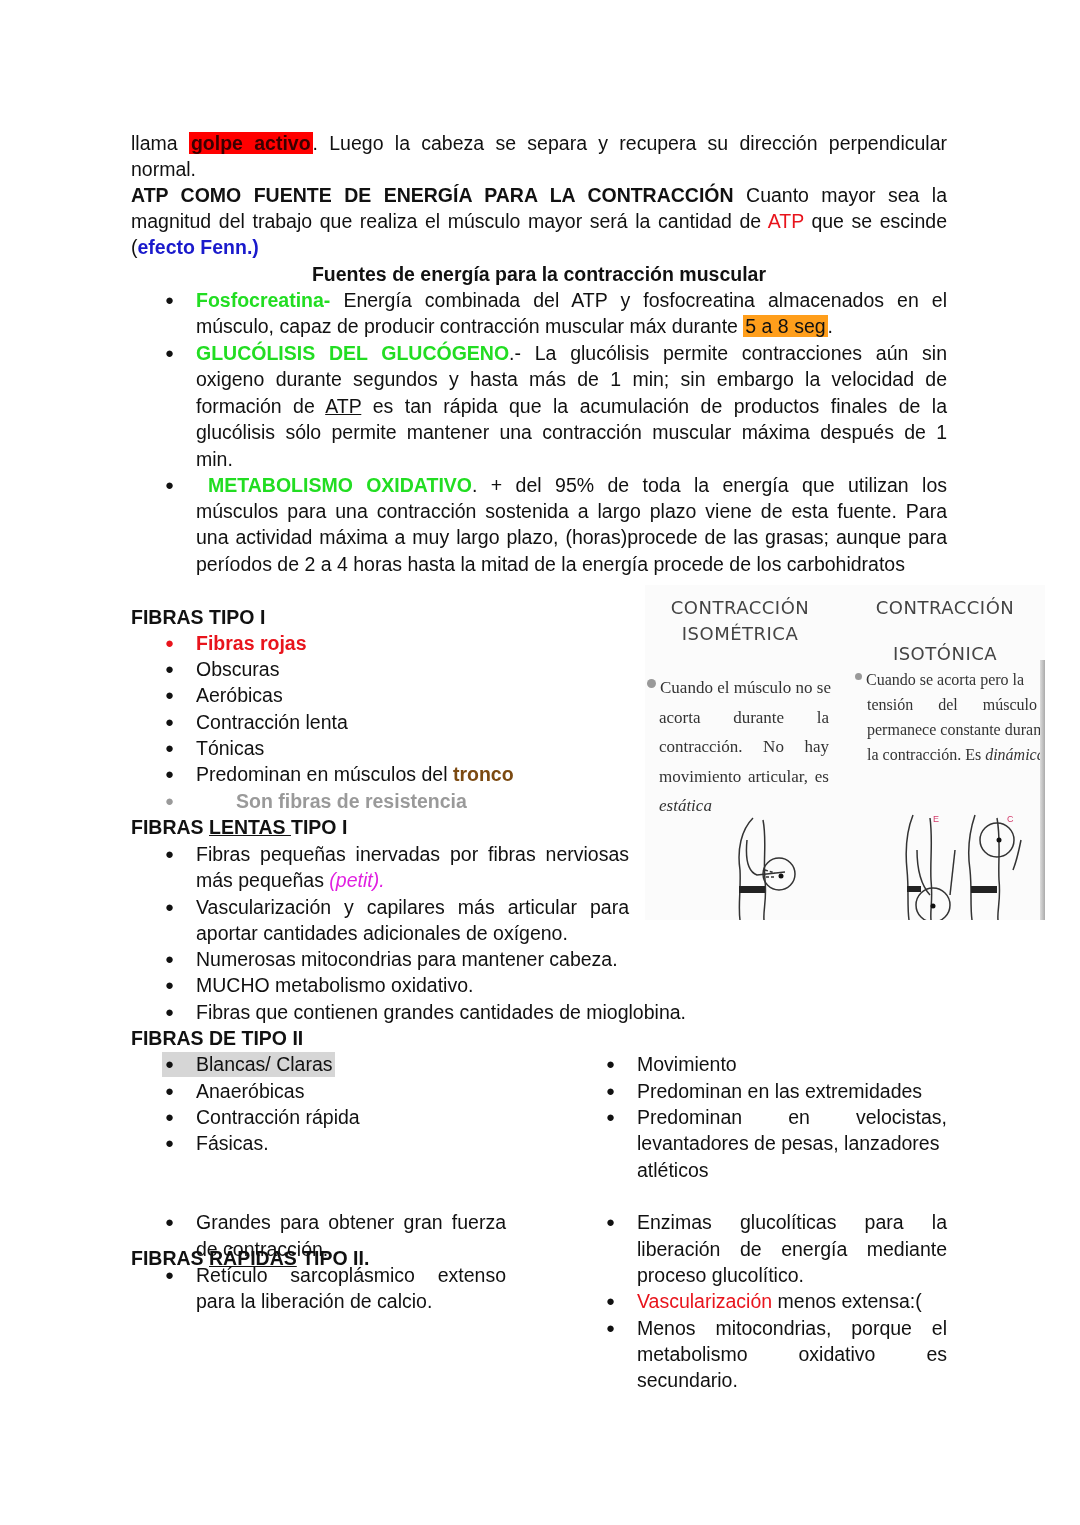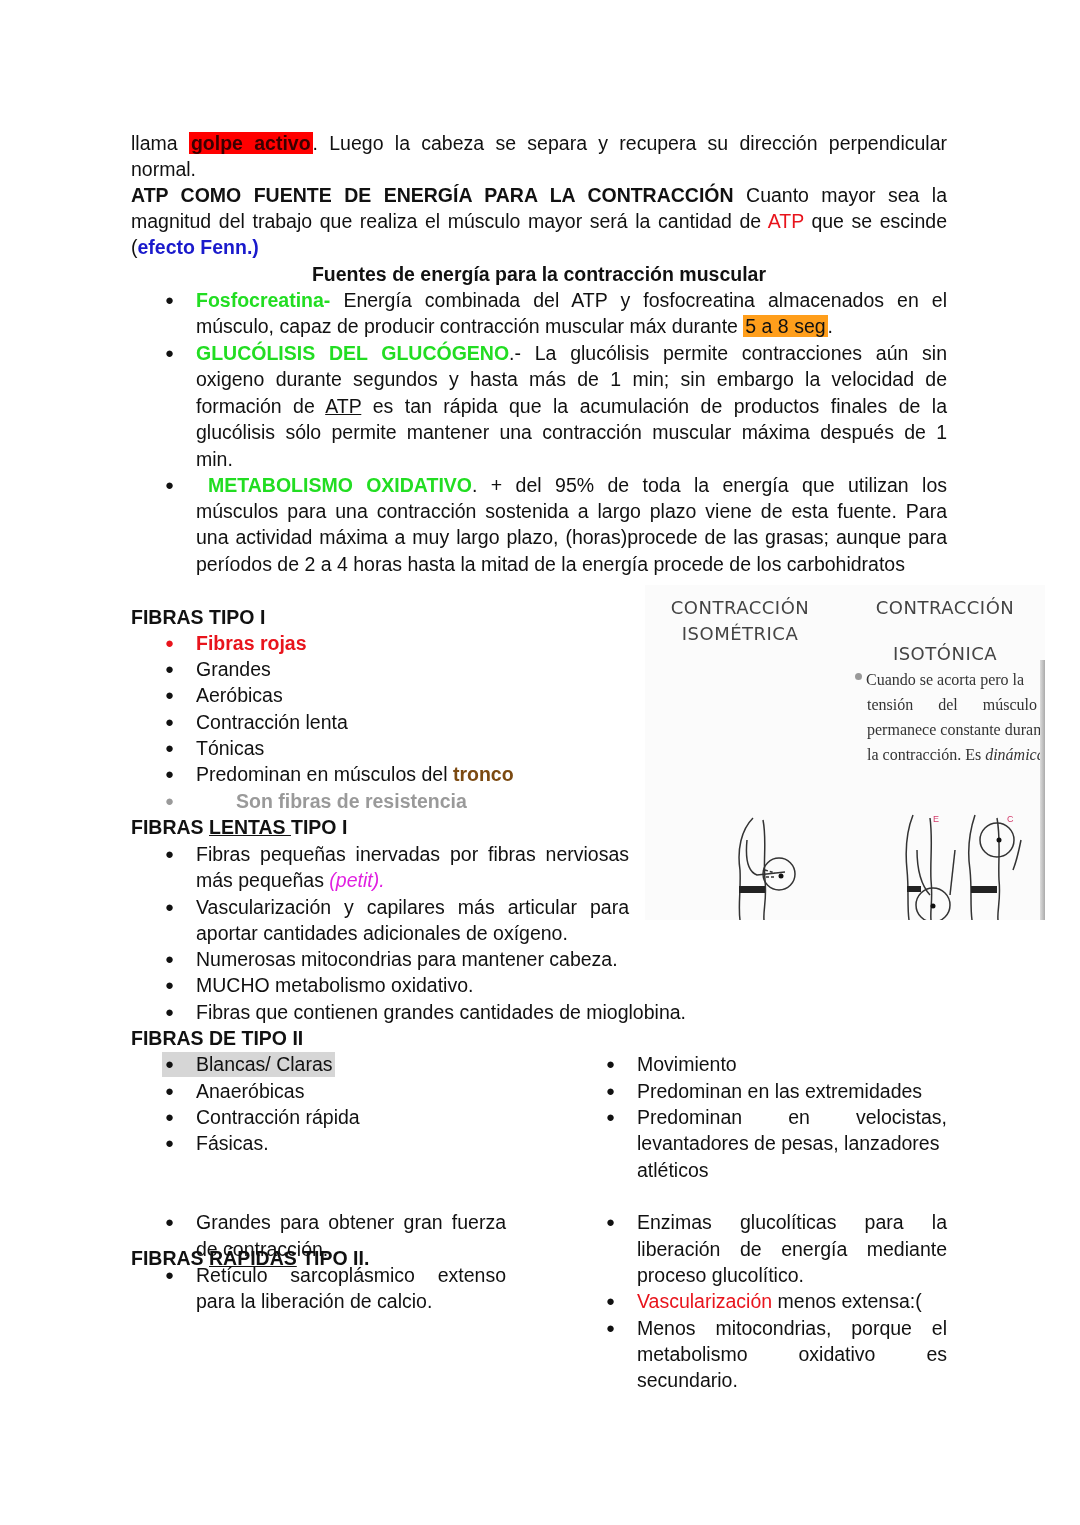--- a/index.html
+++ b/index.html
@@ -53,21 +53,21 @@
 <div class="abs" style="left:165px;top:472px;font-size:15px;line-height:26px;">●</div>
 <div class="line just" style="left:208px;top:472px;width:739px;"><span class="green">METABOLISMO OXIDATIVO</span><span>. + del 95% de toda la energía que utilizan los</span></div>
 <div class="line just" style="left:196px;top:498px;width:751px;">músculos para una contracción sostenida a largo plazo viene de esta fuente. Para</div>
 <div class="line just" style="left:196px;top:524px;width:751px;">una actividad máxima a muy largo plazo, (horas)procede de las grasas; aunque para</div>
 <div class="line" style="left:196px;top:551px;">períodos de 2 a 4 horas hasta la mitad de la energía procede de los carbohidratos</div>
 
 <div class="line b" style="top:604px;">FIBRAS TIPO I</div>
 <div class="abs" style="left:165px;top:630px;font-size:15px;line-height:26px;color:#e8141c;">●</div>
 <div class="line b" style="left:196px;top:630px;color:#e8141c;">Fibras rojas</div>
 <div class="abs" style="left:165px;top:656px;font-size:15px;line-height:26px;">●</div>
-<div class="line" style="left:196px;top:656px;">Grandes</div>
+<div class="line" style="left:196px;top:656px;">Obscuras</div>
 <div class="abs" style="left:165px;top:682px;font-size:15px;line-height:26px;">●</div>
 <div class="line" style="left:196px;top:682px;">Aeróbicas</div>
 <div class="abs" style="left:165px;top:709px;font-size:15px;line-height:26px;">●</div>
 <div class="line" style="left:196px;top:709px;">Contracción lenta</div>
 <div class="abs" style="left:165px;top:735px;font-size:15px;line-height:26px;">●</div>
 <div class="line" style="left:196px;top:735px;">Tónicas</div>
 <div class="abs" style="left:165px;top:761px;font-size:15px;line-height:26px;">●</div>
 <div class="line" style="left:196px;top:761px;"><span>Predominan en músculos del </span><span class="brown">tronco</span></div>
 <div class="abs" style="left:165px;top:788px;font-size:15px;line-height:26px;color:#9a9a9a;">●</div>
 <div class="line grey" style="left:196px;top:788px;">Son fibras de resistencia</div>
@@ -89,20 +89,27 @@
 <div class="img-panel">
   <div class="col-title" style="left:20px;top:10px;width:150px;">
     <div>CONTRACCIÓN</div>
     <div>ISOMÉTRICA</div>
   </div>
   <div class="col-title" style="left:225px;top:10px;width:150px;">
     <div>CONTRACCIÓN</div>
     <div style="margin-top:20px;">ISOTÓNICA</div>
   </div>
 
+  <div class="serif" style="left:2px;top:88px;width:182px;font-size:17px;line-height:29.5px;">
+    <div style="white-space:nowrap;"><span class="dot"></span><span>Cuando el músculo no se</span></div>
+    <div style="padding-left:12px;text-align:justify;text-align-last:justify;">acorta durante la</div>
+    <div style="padding-left:12px;text-align:justify;text-align-last:justify;">contracción. No hay</div>
+    <div style="padding-left:12px;text-align:justify;text-align-last:justify;">movimiento articular, es</div>
+    <div style="padding-left:12px;font-style:italic;">estática</div>
+  </div>
 
   <div class="serif" style="left:210px;top:82px;width:182px;font-size:16px;line-height:25px;">
     <div style="white-space:nowrap;"><span class="dot" style="width:7px;height:7px;"></span><span>Cuando se acorta pero la</span></div>
     <div style="padding-left:12px;text-align:justify;text-align-last:justify;">tensión del músculo</div>
     <div style="padding-left:12px;white-space:nowrap;">permanece constante durante</div>
     <div style="padding-left:12px;white-space:nowrap;"><span>la contracción. Es </span><i>dinámica</i></div>
   </div>
 
   <svg class="abs" style="left:0;top:225px;" width="400" height="110">
     <g fill="none" stroke="#333" stroke-width="1.5">

